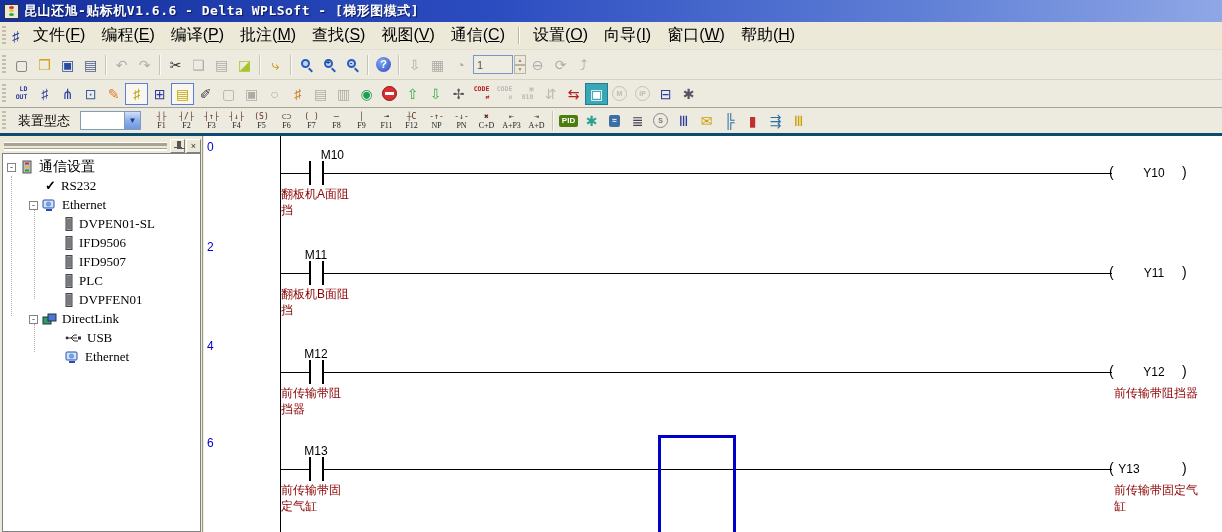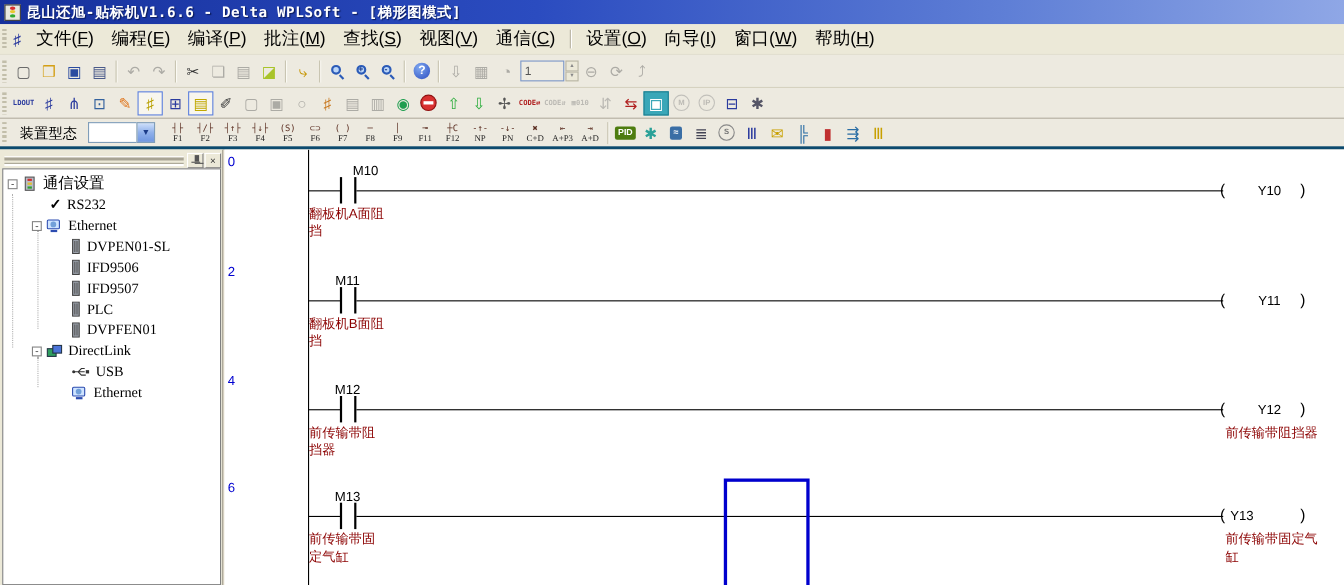--- a/index.html
+++ b/index.html
@@ -30,21 +30,21 @@
   
   .tbar{position:absolute;left:0;width:100%;background:#EDEAE0;display:flex;align-items:center;}
   #tb1{top:50px;height:30px;border-bottom:1px solid #d6d2c0;}
   #tb2{top:80px;height:28px;border-bottom:1px solid #a8a494;}
   #tb3{top:108px;height:28px;border-bottom:3px solid #0c4a6e;}
   .tsep{width:0;height:20px;border-left:1px solid #c9c5b2;border-right:1px solid #fbfaf4;margin:0 3px;}
   .tbtn{width:23px;height:22px;display:inline-flex;align-items:center;justify-content:center;
     border:1px solid transparent;font-size:14px;line-height:1;cursor:default;flex:0 0 auto;}
   .tbtn.sel{border:1px solid #5a7edc;background:#f8f6ee;}
   .dis{filter:grayscale(1);opacity:.42;}
-  .t2{display:flex;flex-direction:row;align-items:flex-start;font-family:"DejaVu Sans Mono",monospace;
+  .t2{display:flex;flex-direction:column;align-items:flex-end;font-family:"DejaVu Sans Mono",monospace;
       font-size:6.5px;font-weight:bold;line-height:1.1;}
   .circb{width:15px;height:15px;border-radius:50%;border:1.5px solid #888;display:flex;align-items:center;
       justify-content:center;font-size:7px;font-weight:bold;color:#777;}
   .boxb{padding:2px 3px;font-size:8px;font-weight:bold;color:#fff;border-radius:2px;}
   .mag{position:relative;width:12px;height:12px;}
   .mag i{position:absolute;left:0;top:0;width:9px;height:9px;border:2px solid #2b5bb8;border-radius:50%;
       background:#bcd6f8;font-style:normal;font-size:8px;font-weight:bold;color:#1b3b88;
       display:flex;align-items:center;justify-content:center;}
   .mag b{position:absolute;right:0;bottom:0;width:5px;height:2px;background:#2b5bb8;transform:rotate(45deg);}
   .helpb{width:15px;height:15px;border-radius:50%;background:radial-gradient(circle at 35% 30%,#7fa8f0,#2b4cc0);

